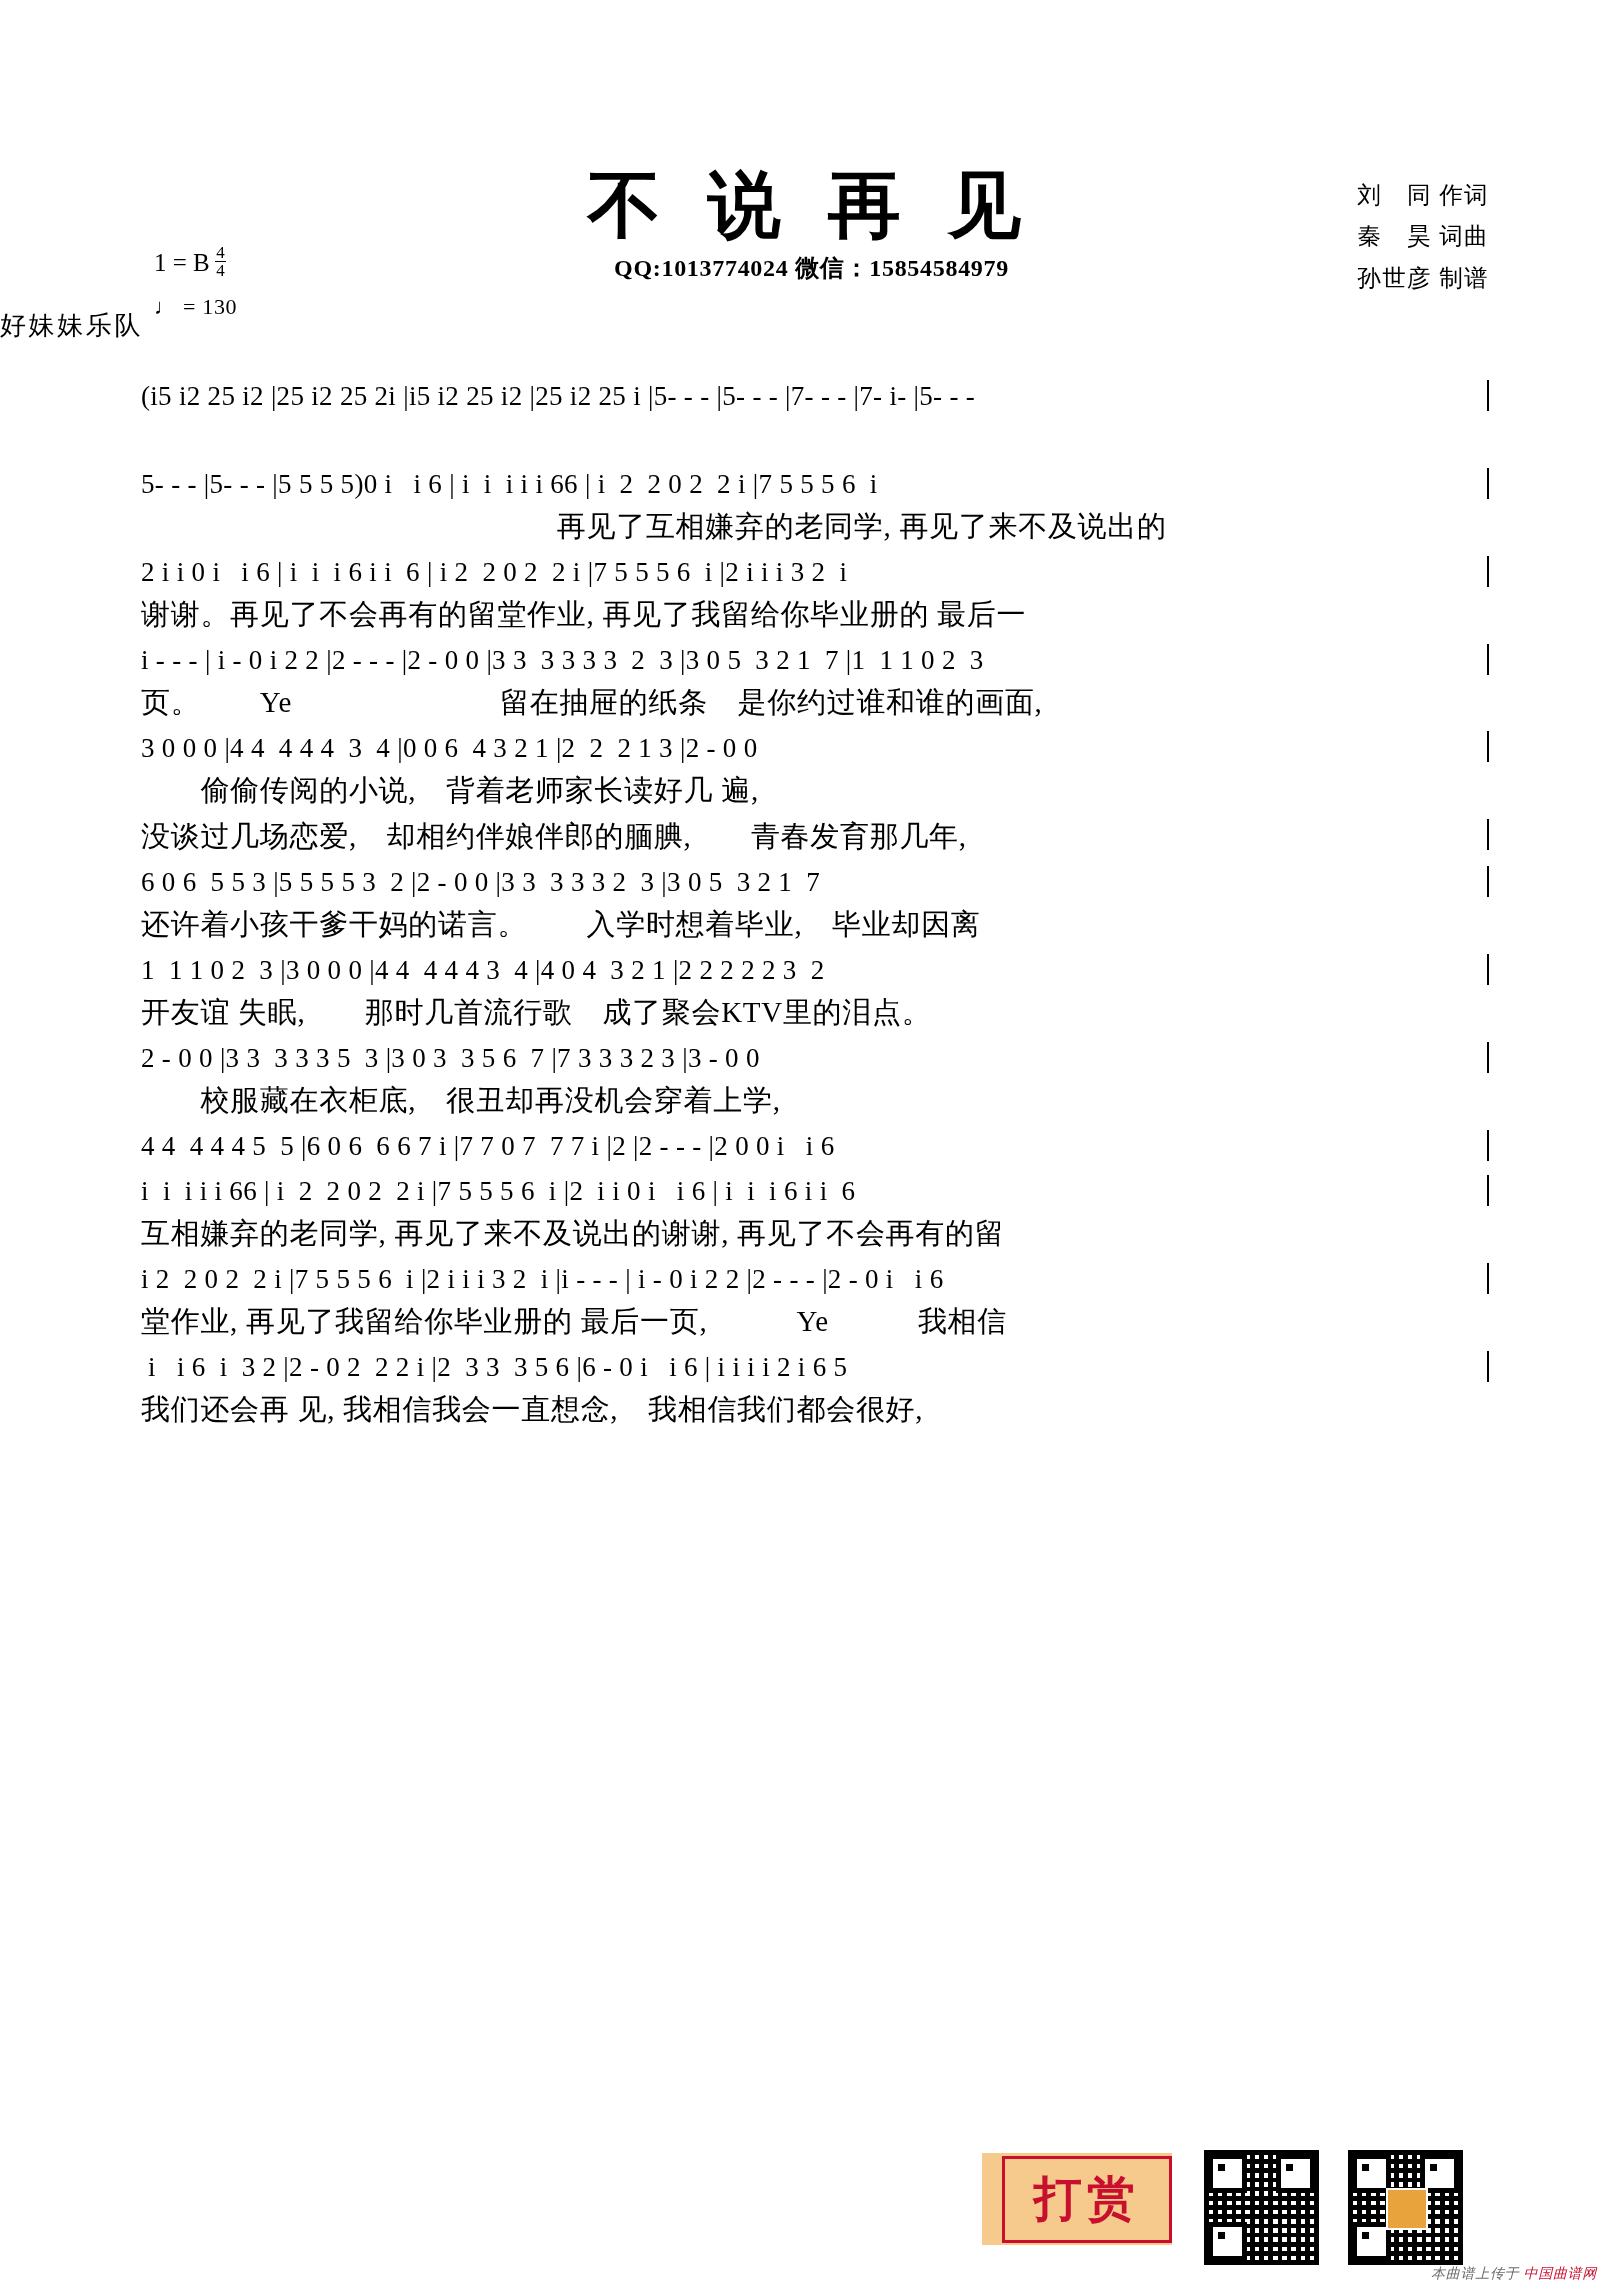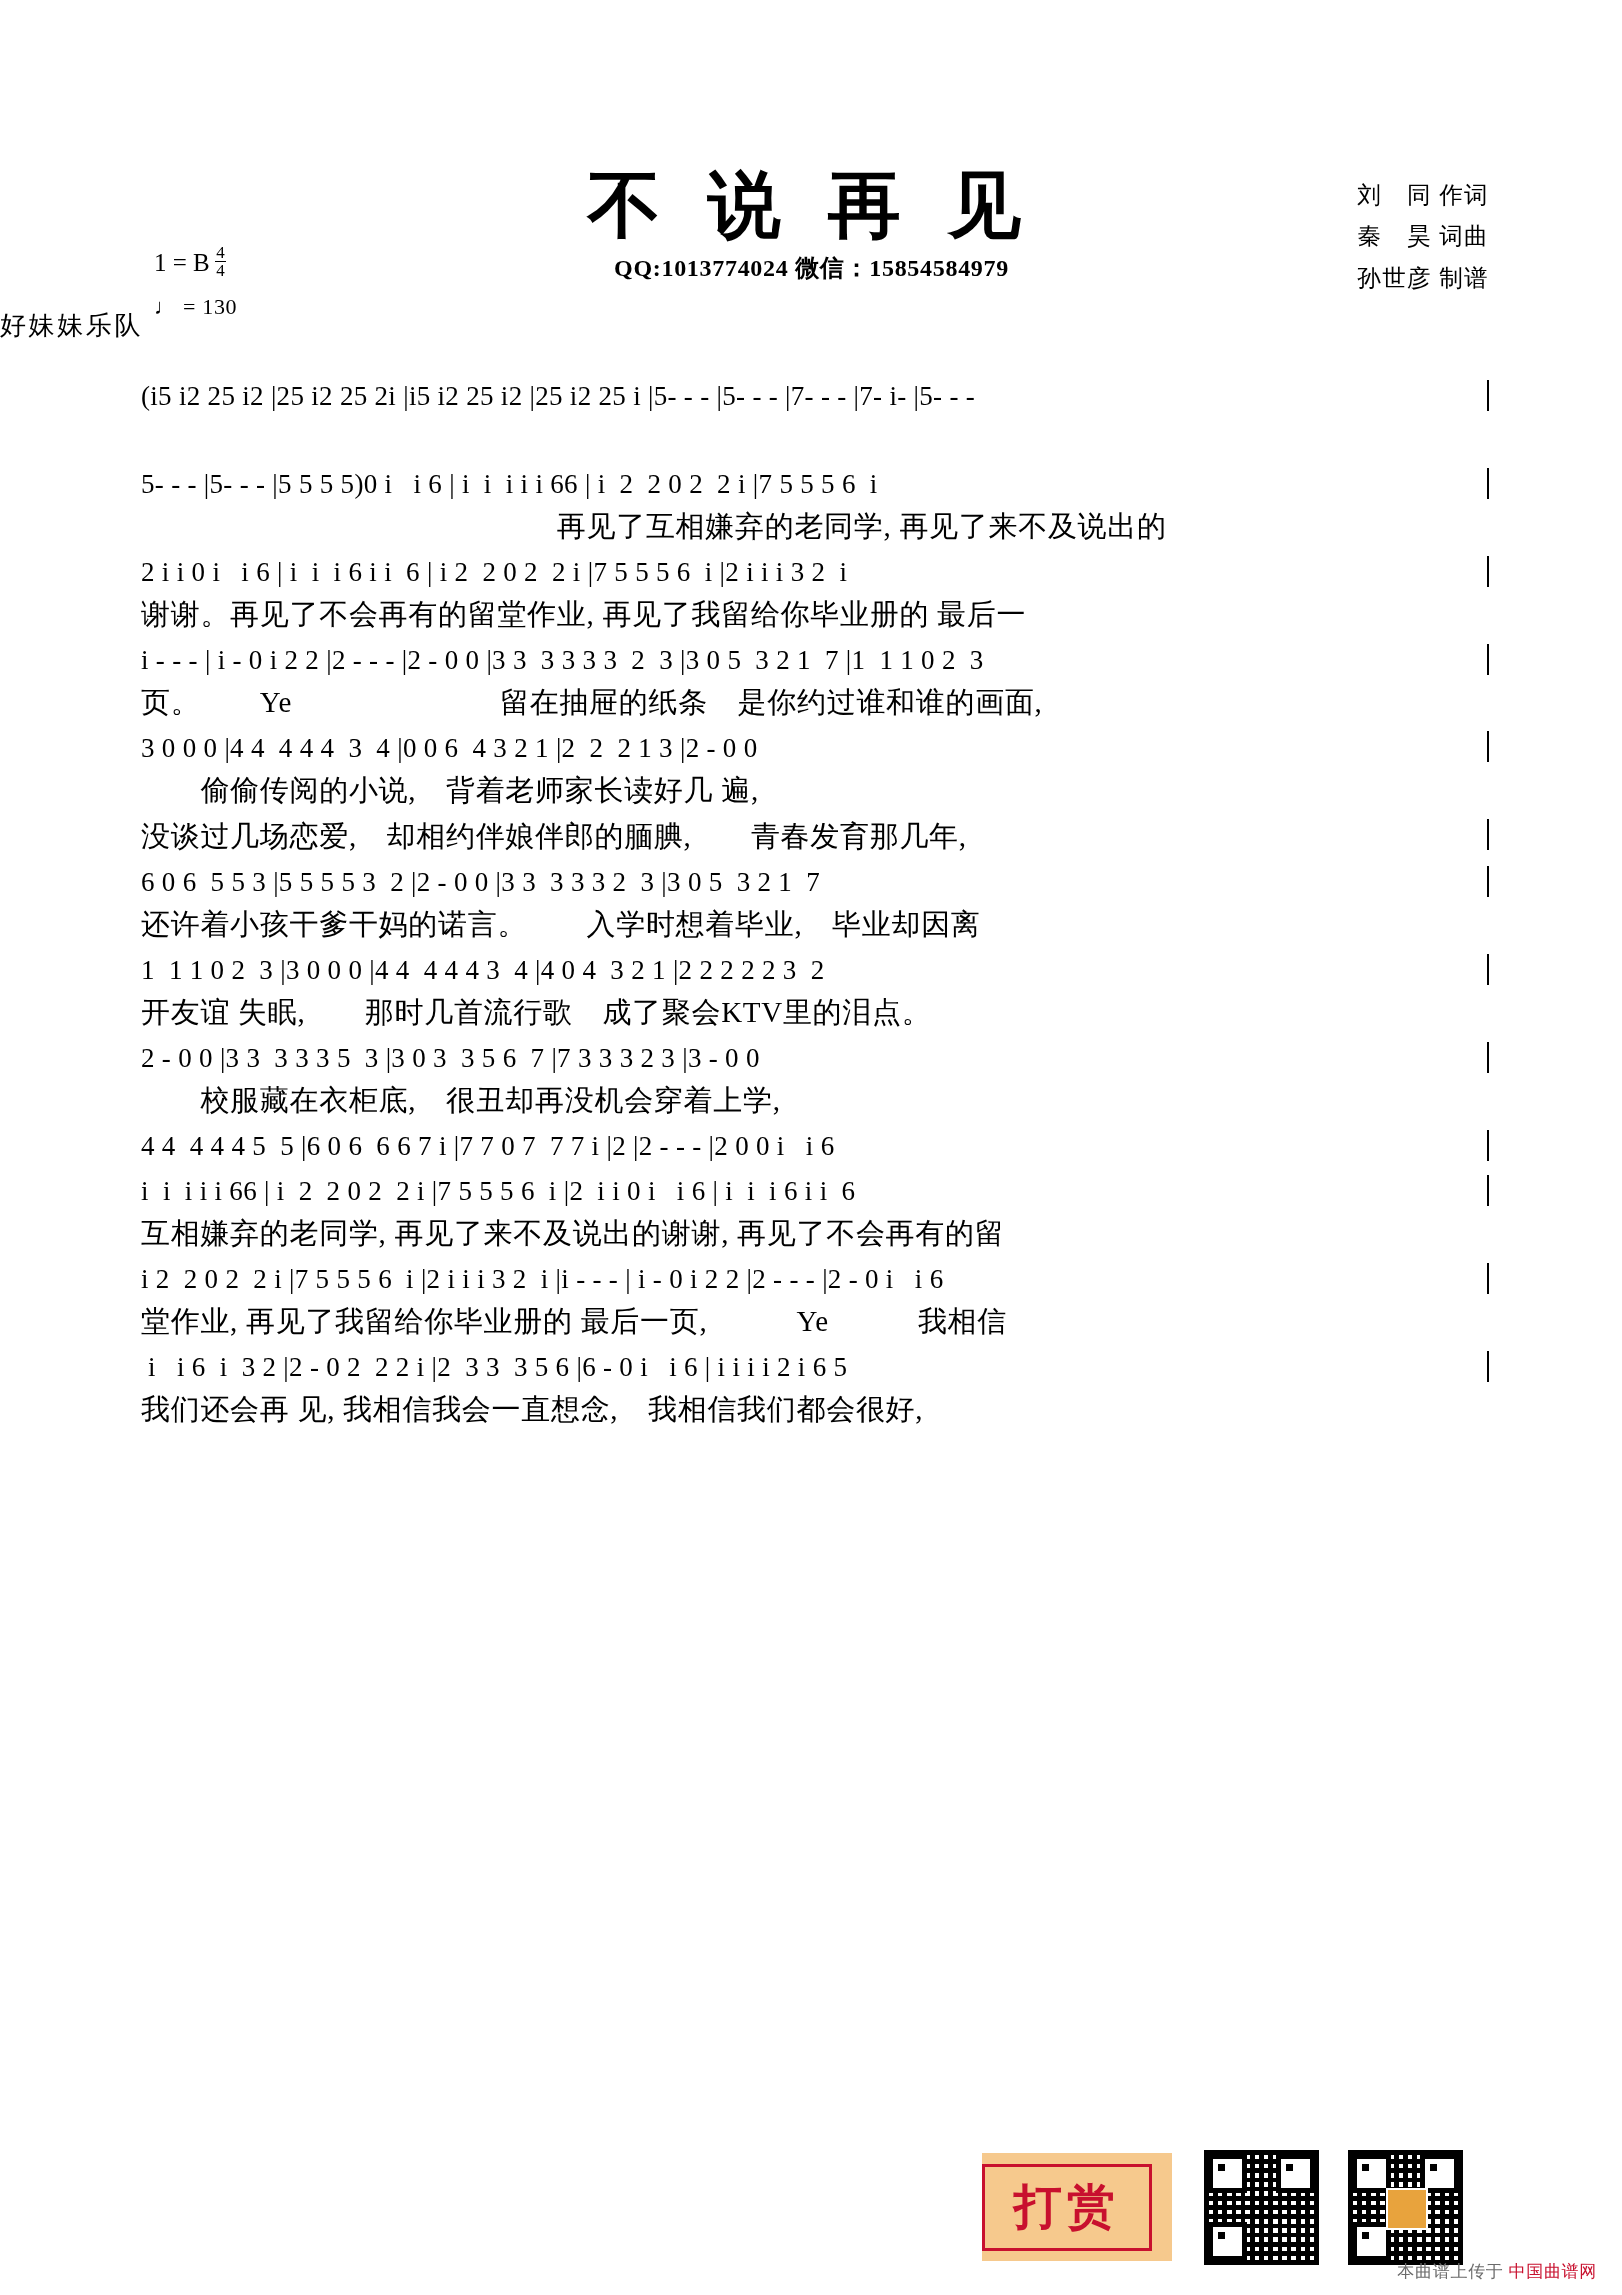--- a/index.html
+++ b/index.html
@@ -124,25 +124,25 @@
     height: 31px;
     background: #000;
   }
 
   
   .reward-btn {
     position: absolute;
     left: 982px;
     top: 2153px;
     width: 190px;
-    height: 108px;
+    height: 92px;
     background: #f6c98d;
     display: flex;
     align-items: center;
-    justify-content: flex-start;
+    justify-content: flex-end;
   }
   .reward-btn .inner {
     width: 164px;
     height: 81px;
     border: 3.3px solid #c8102e;
     display: flex;
     align-items: center;
     justify-content: center;
     color: #c8102e;
     font-size: 48px;
@@ -180,23 +180,24 @@
     position: absolute;
     left: 38px; top: 38px;
     width: 38px; height: 38px;
     background: #e8a33d;
     border: 2.6px solid #fff;
   }
   .watermark {
     position: absolute;
     right: 26px;
     bottom: 11.8px;
-    font-size: 17px;
+    font-size: 14px;
     color: #6b6b6b;
     letter-spacing: 0.7px;
+    font-style: italic;
   }
   .watermark .red { color: #c8102e; }
 </style>
 </head>
 <body>
 
 <div class="sheet">
 
   <div class="title">不 说 再 见</div>
   <div class="contact">QQ:1013774024 微信：15854584979</div>

